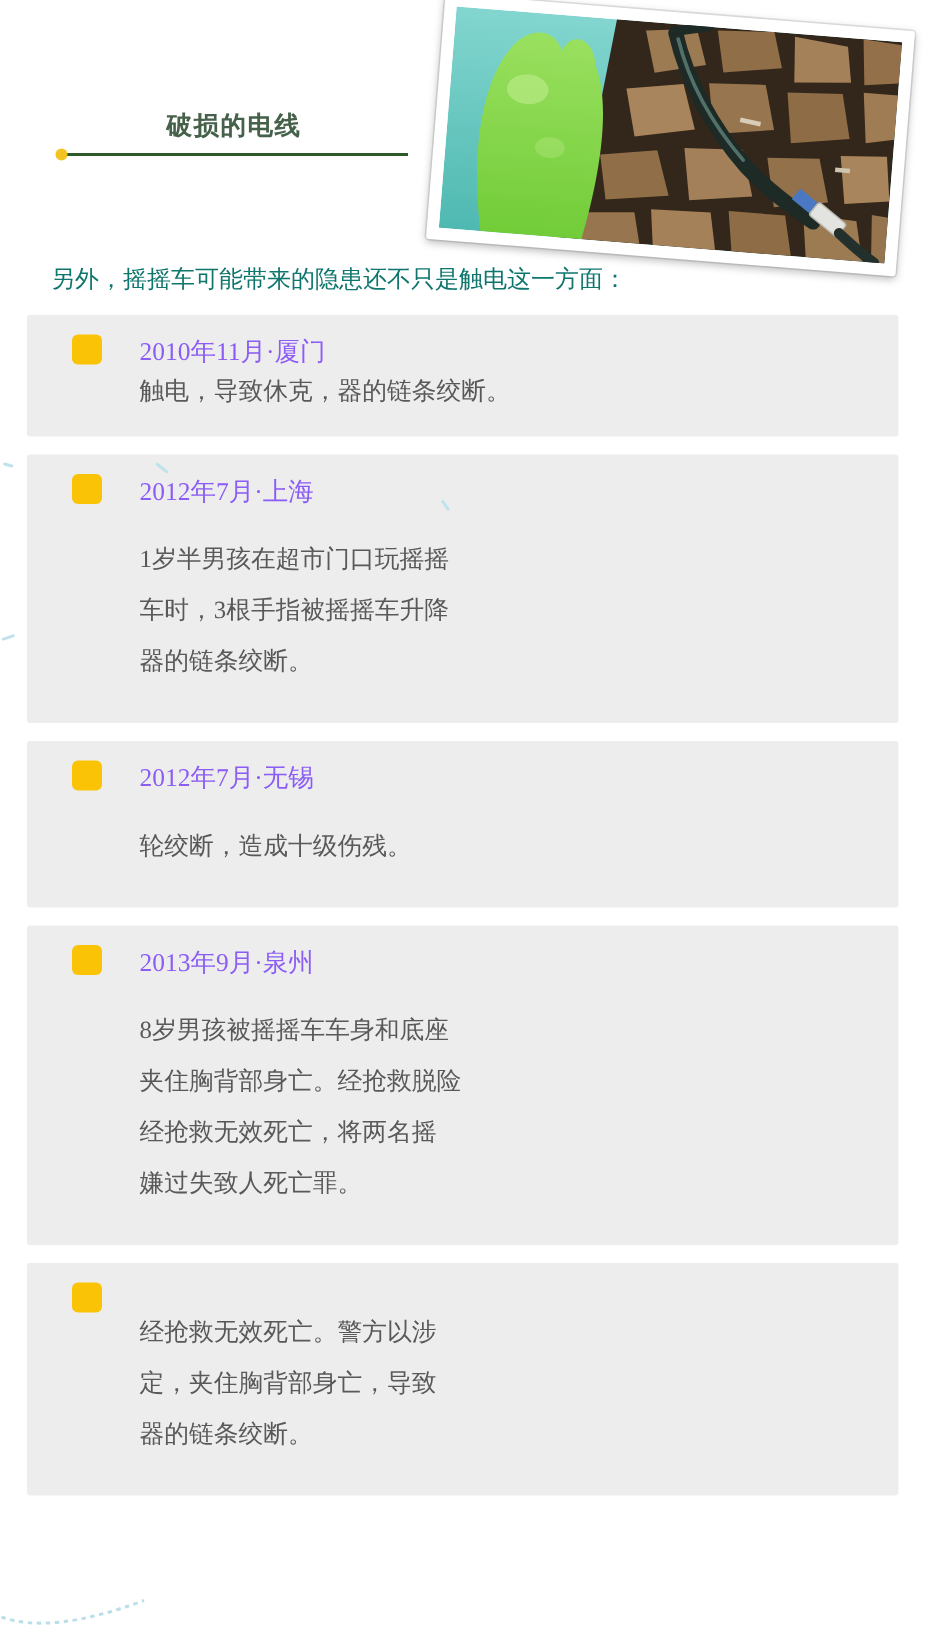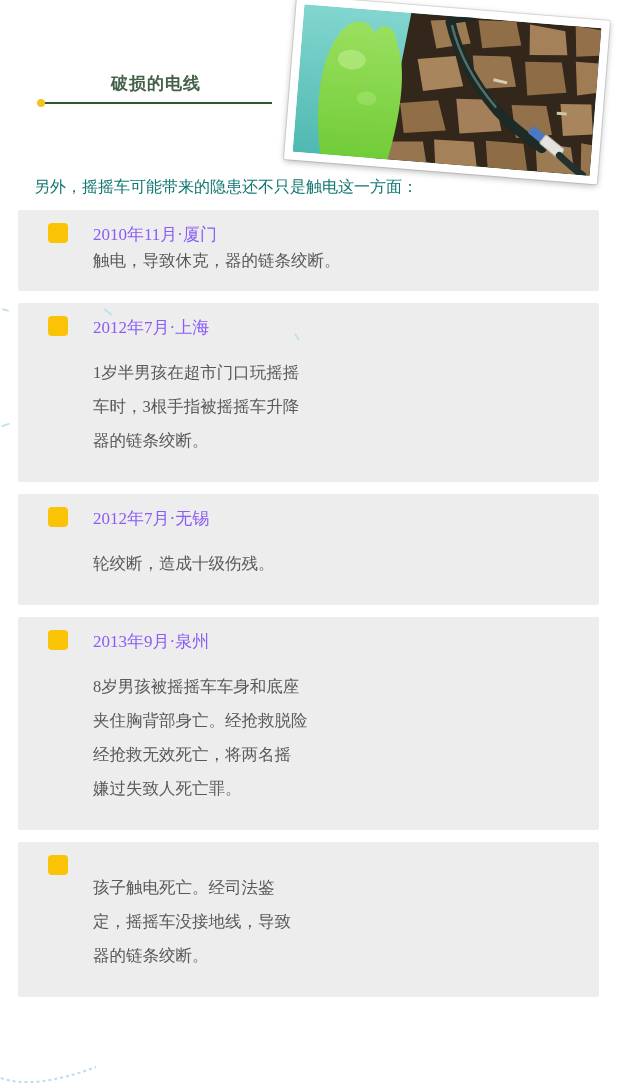--- a/index.html
+++ b/index.html
@@ -145,22 +145,22 @@
           <div>8岁男孩被摇摇车车身和底座</div>
           <div>夹住胸背部身亡。经抢救脱险</div>
           <div>经抢救无效死亡，将两名摇</div>
           <div>嫌过失致人死亡罪。</div>
         </div>
       </div>
 
       <div class="card">
         <span class="bullet"></span>
         <div class="lines">
-          <div>孩子触电死亡。经司法鉴</div>
-          <div>定，摇摇车没接地线，导致</div>
+          <div>经抢救无效死亡。警方以涉</div>
+          <div>定，夹住胸背部身亡，导致</div>
           <div>器的链条绞断。</div>
         </div>
       </div>
     </section>
 
   <span class="deco deco-d1"></span>
   <span class="deco deco-d2"></span>
   <span class="deco deco-d3"></span>
   <span class="deco deco-d4"></span>
   <svg class="deco-curve" viewBox="0 0 110 26">

